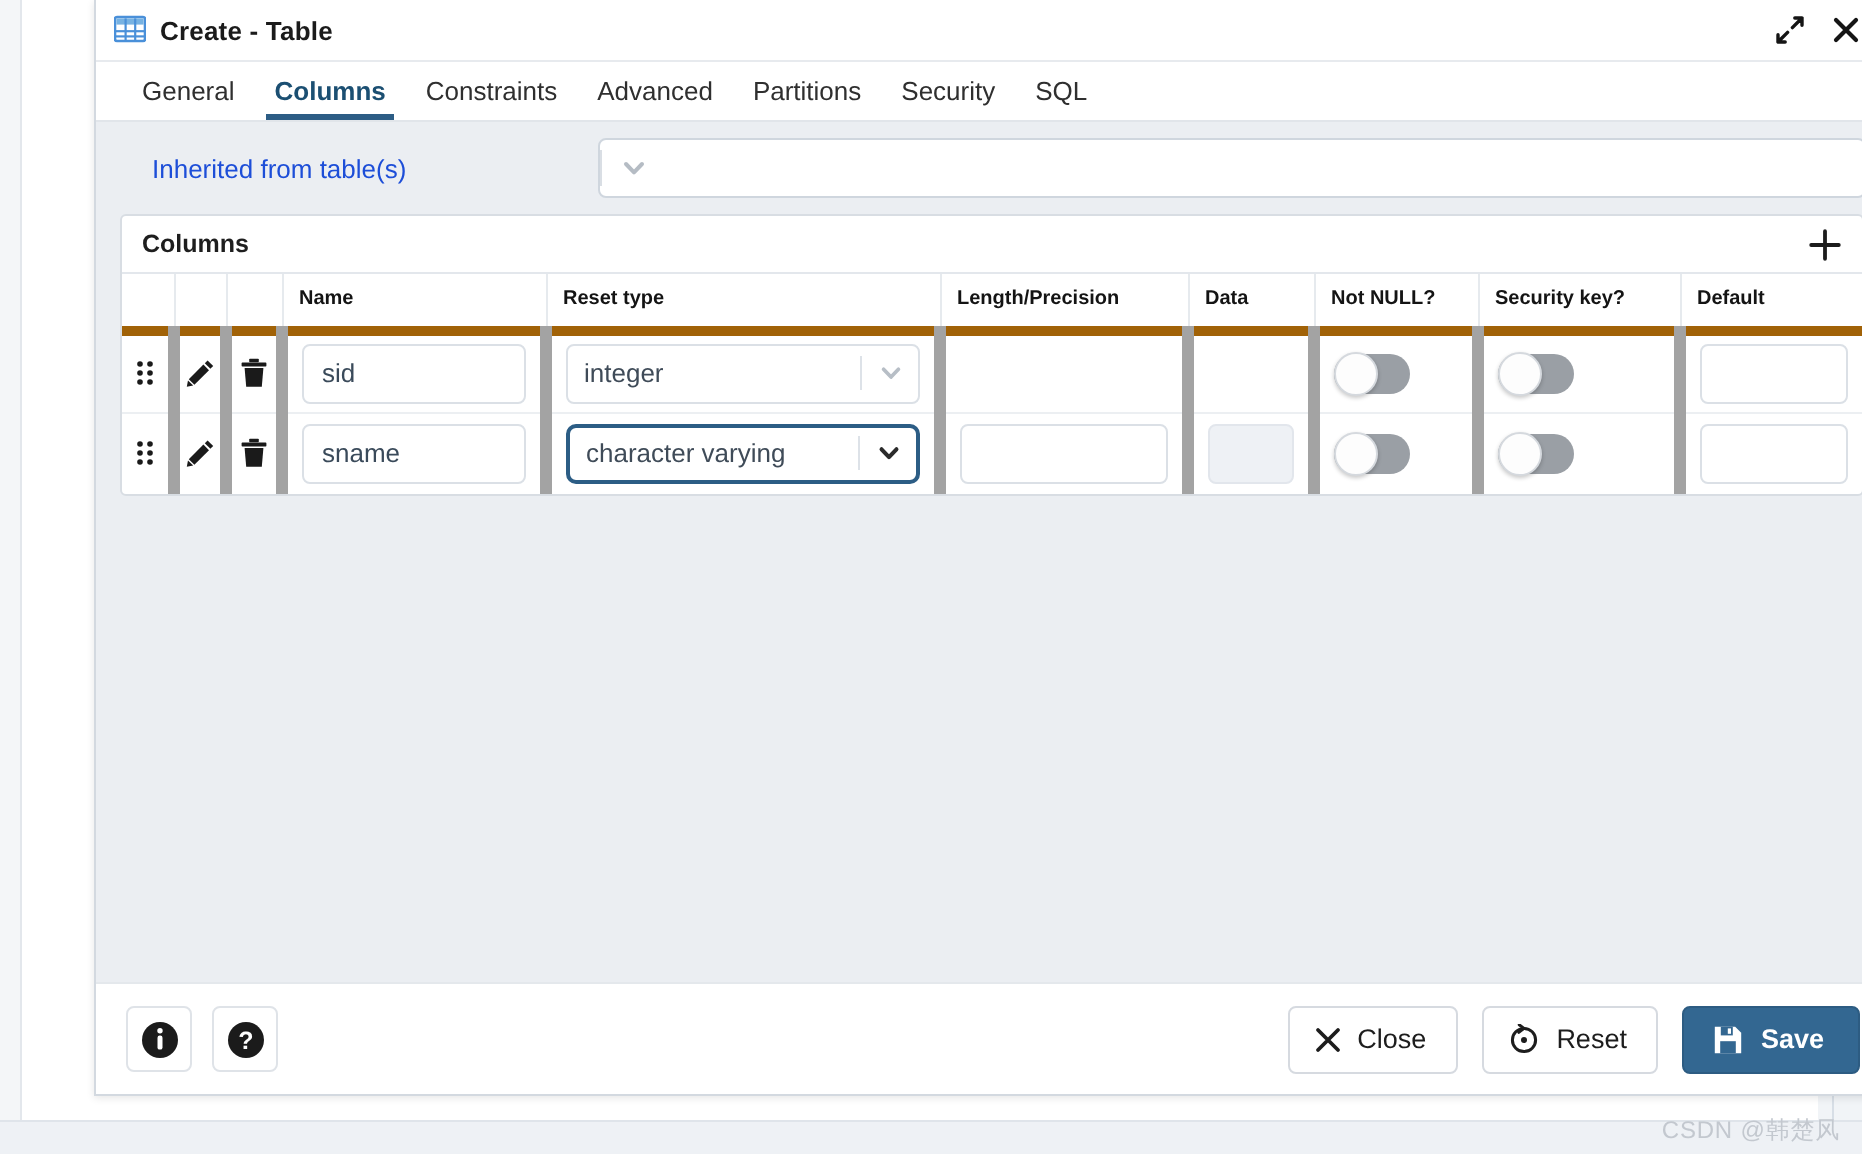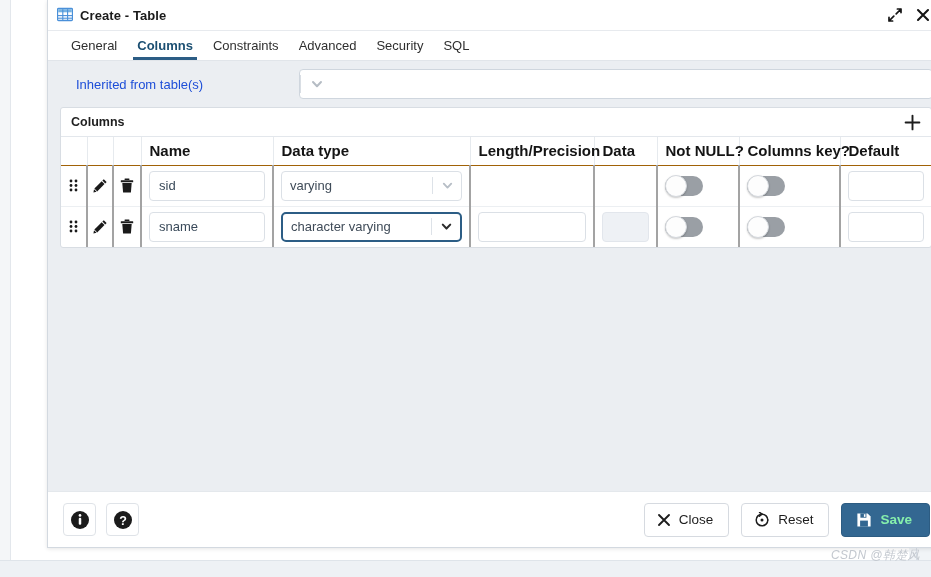--- a/index.html
+++ b/index.html
@@ -157,33 +157,33 @@
     color: #1c1c1c; cursor: pointer;
   }
 
   
   table.grid {
     width: 100%;
     border-collapse: collapse;
     table-layout: fixed;
   }
   table.grid th {
-    font-size: 15px; font-weight: bold; color: #141414;
+    font-size: 10px; font-weight: bold; color: #141414;
     text-align: left;
     height: 28px;
     padding: 0 0 0 8px;
     border-right: 1px solid #e6eaee;
-    border-bottom: 1px solid #a16207;
+    border-bottom: 5px solid #a16207;
     vertical-align: middle;
     white-space: nowrap;
   }
   table.grid th.icocol { padding: 0; }
   table.grid td {
     height: 41px;
-    border-right: 2px solid #a3a3a3;
+    border-right: 6px solid #a3a3a3;
     border-bottom: 1px solid #eceff2;
     padding: 0 7px;
     vertical-align: middle;
   }
   table.grid tr.row:last-child td { border-bottom: none; }
   table.grid td.icocell {
     padding: 0; text-align: center;
   }
   .row-icon {
     display: inline-flex; align-items: center; justify-content: center;
@@ -277,35 +277,34 @@
     padding: 0 15px 0 12px;
     font-size: 13.5px; color: #1d1d1d;
     margin-left: 12px;
     cursor: pointer;
     white-space: nowrap;
   }
   .btn .bi { margin-right: 8px; display: flex; align-items: center; }
   .btn.primary {
     background: #336791;
     border-color: #2d5c82;
-    color: #86efac;
+    color: #ffffff;
     font-weight: bold;
     padding: 0 17px 0 14px;
   }
 
   
   .watermark {
     position: absolute;
-    right: 11px; bottom: 13px;
+    right: 11px; bottom: 3px;
     font-size: 12px;
     color: #c3c8cf;
     letter-spacing: .4px;
     user-select: none;
     z-index: 5;
-    font-style: italic;
   }
 </style>
 </head>
 <body>
 
 <div id="backdrop">
   <div class="bg-left"></div>
   <div class="bg-right">
     <div class="vline"></div>
     <div class="grid-line" style="top:74px"></div>
@@ -351,20 +350,21 @@
         <path d="M2 2 L12 12 M12 2 L2 12" stroke="#151515" stroke-width="2.1" stroke-linecap="round"></path>
       </svg>
     </span>
   </div>
 
   <div class="tabbar">
     <div class="tab">General</div>
     <div class="tab active">Columns</div>
     <div class="tab">Constraints</div>
     <div class="tab">Advanced</div>
+    <div class="tab">Partitions</div>
     <div class="tab">Security</div>
     <div class="tab">SQL</div>
   </div>
 
   <div class="dlg-body">
 
     <div class="inherit-row">
       <div class="inherit-label">Inherited from table(s)</div>
       <div class="select-control">
         <span class="select-sep"></span>
@@ -399,25 +399,25 @@
             <col style="width:82px">
             <col style="width:101px">
           <col>
         </colgroup>
         <thead>
           <tr>
             <th class="icocol"></th>
             <th class="icocol"></th>
             <th class="icocol"></th>
             <th>Name</th>
-            <th>Data type</th>
+            <th>Reset type</th>
             <th>Length/Precision</th>
             <th>Data</th>
             <th>Not NULL?</th>
-            <th>Columns key?</th>
+            <th>Security key?</th>
             <th style="border-right:none">Default</th>
           </tr>
         </thead>
         <tbody>
 
           <tr class="row">
             <td class="icocell">
               <span class="row-icon">
                 <svg width="13" height="15" viewBox="0 0 13 15" fill="currentColor">
                   <circle cx="4" cy="3" r="1.4"></circle>
@@ -445,21 +445,21 @@
                   <rect x="0.8" y="2.3" width="12.4" height="2.0" rx="0.4"></rect>
                   <path d="M2.3 5 L11.7 5 L10.9 14.4 L3.1 14.4 Z"></path>
                 </svg>
               </span>
             </td>
             <td>
               <input class="cell-input" value="sid" style="">
             </td>
             <td>
               <div class="cell-select">
-                <span class="val">varying</span>
+                <span class="val">integer</span>
                 <span class="sep"></span>
                 <span class="arw">
                   <svg width="13" height="13" viewBox="0 0 14 14">
                       <path d="M3 5 L7 9.2 L11 5" stroke="currentColor" stroke-width="2" fill="none" stroke-linecap="round" stroke-linejoin="round"></path>
                     </svg>
                 </span>
               </div>
             </td>
             <td></td>
             <td></td>

